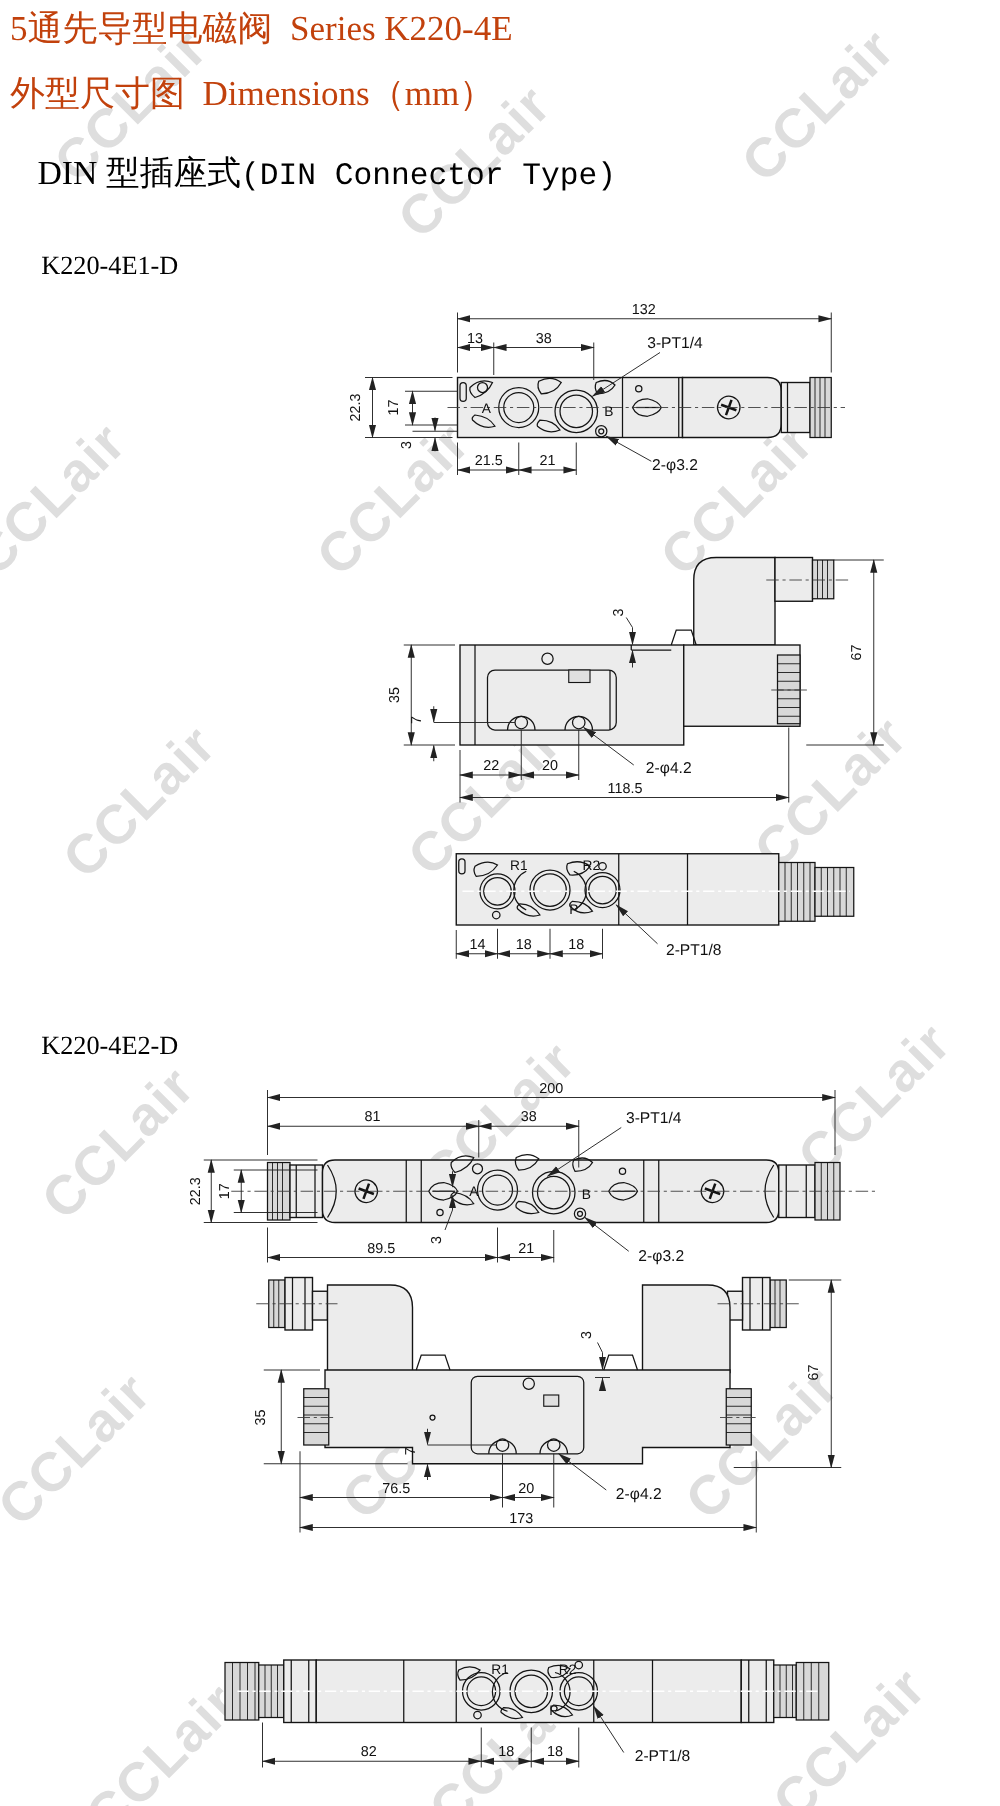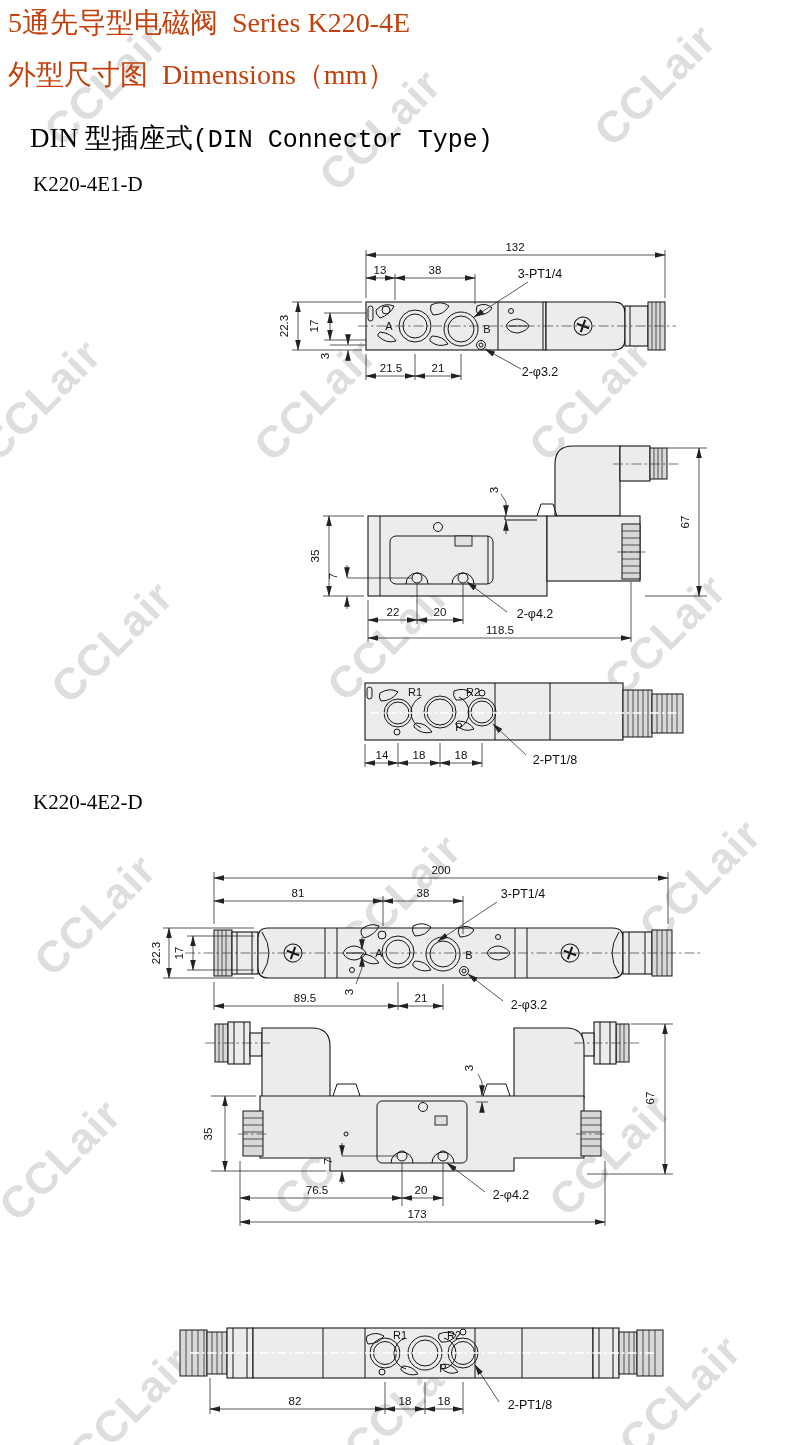--- a/index.html
+++ b/index.html
@@ -67,22 +67,22 @@
   <span>5通先导型电磁阀</span>&nbsp;
   <span class="en">Series K220-4E</span>
 </div>
 <div class="title-line" style="top:56px">
   <span>外型尺寸图</span>&nbsp;
   <span class="en">Dimensions（mm）</span>
 </div>
 <div class="section-head">
   <span>DIN 型插座式</span><span class="en">(DIN Connector Type)</span>
 </div>
-<div class="model-label" style="top:172px">K220-4E1-D</div>
-<div class="model-label" style="top:790px">K220-4E2-D</div>
+<div class="model-label" style="top:200px">K220-4E1-D</div>
+<div class="model-label" style="top:824px">K220-4E2-D</div>
 
 <div class="view" style="left:278px;top:238px;width:430px;height:165px">
 <svg width="430" height="165" viewBox="0 0 430 165">
   <defs>
     <marker id="ar" viewBox="0 0 10 6" refX="9.3" refY="3" markerWidth="11" markerHeight="6.6" orient="auto-start-reverse" markerUnits="userSpaceOnUse">
       <path d="M10 3 L0 0.4 L0 5.6 Z" fill="#222"></path>
     </marker>
   </defs>
   <g>
     <rect class="fillb" x="88" y="64" width="180" height="48"></rect>

